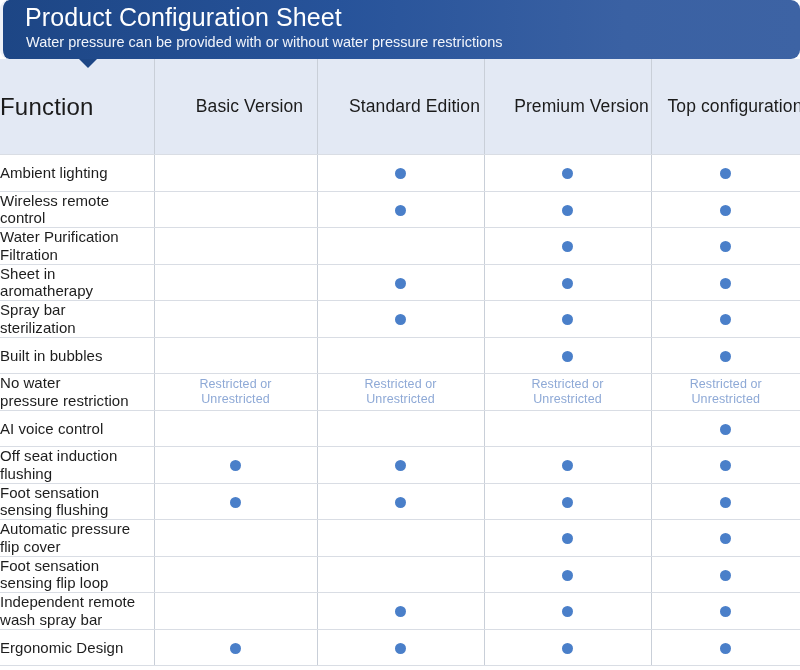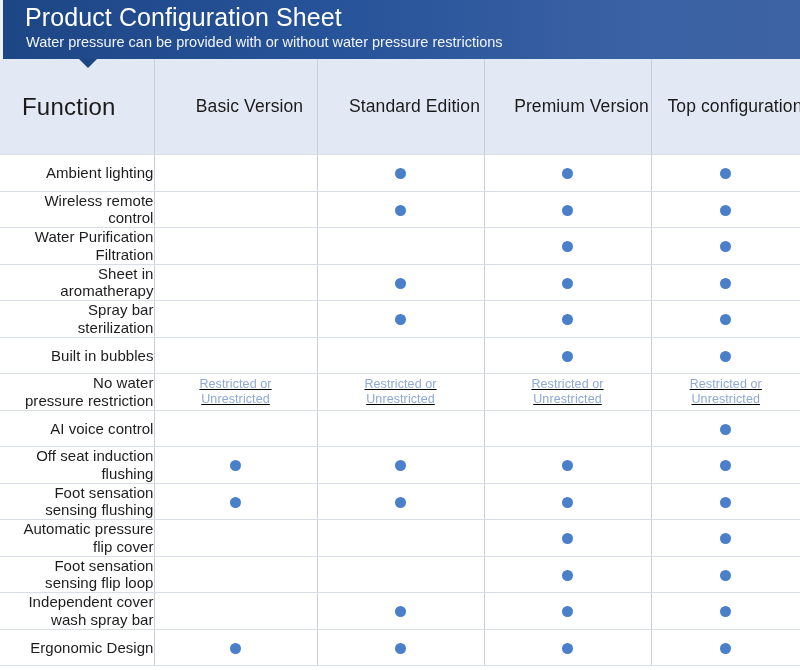--- a/index.html
+++ b/index.html
@@ -25,20 +25,21 @@
 
   
   .banner {
     position: relative;
     width: 800px;
     height: 59px;
     background: linear-gradient(to right, #1d4685 0%, #27539a 42%, #3a61a3 78%, #3d63a4 100%);
     box-sizing: border-box;
     border-left: 3px solid #eef1f7;
     overflow: visible;
+    border-radius: 9px;
   }
   .banner-title {
     position: absolute;
     left: 22px;
     top: 2px;
     font-size: 25px;
     line-height: 30px;
     color: #ffffff;
     letter-spacing: 0.1px;
     white-space: nowrap;
@@ -95,46 +96,44 @@
   thead th {
     background: #e3e9f4;
     height: 95px;
     font-weight: normal;
     color: #1b1b1b;
     text-align: center;
     border-bottom: 1px solid #c3cad6;
   }
   thead th.fn-head {
     text-align: left;
-    padding-left: 22px;
     font-size: 24px;
     letter-spacing: 0.2px;
   }
   thead th.ver-head {
     font-size: 17.5px;
     white-space: nowrap;
     letter-spacing: 0.1px;
     padding-left: 28px;
   }
   thead th.ver-head.last { padding-left: 16px; }
 
   tbody tr { height: 36.5px; }
   td.fn-cell {
-    text-align: right;
+    text-align: left;
     padding-left: 9px;
     padding-right: 2px;
     font-size: 15px;
     line-height: 17.5px;
     color: #1d1d1d;
     letter-spacing: 0.05px;
     white-space: pre-line;
   }
   td.val-cell {
     text-align: center;
-    text-decoration: underline;
   }
   .dot {
     display: inline-block;
     width: 11px;
     height: 11px;
     border-radius: 50%;
     background: #4a7fc9;
     vertical-align: middle;
   }
   .restricted {
@@ -307,21 +306,21 @@
             <td class="val-cell">
               <span class="empty-val"></span>
             </td>
             <td class="val-cell">
               <span class="empty-val"></span>
             </td>
             <td class="val-cell"><span class="dot"></span></td>
             <td class="val-cell"><span class="dot"></span></td>
           </tr>
           <tr>
-            <td class="fn-cell">Independent cover
+            <td class="fn-cell">Independent remote
 wash spray bar</td>
             <td class="val-cell">
               <span class="empty-val"></span>
             </td>
             <td class="val-cell"><span class="dot"></span></td>
             <td class="val-cell"><span class="dot"></span></td>
             <td class="val-cell"><span class="dot"></span></td>
           </tr>
           <tr>
             <td class="fn-cell">Ergonomic Design</td>

